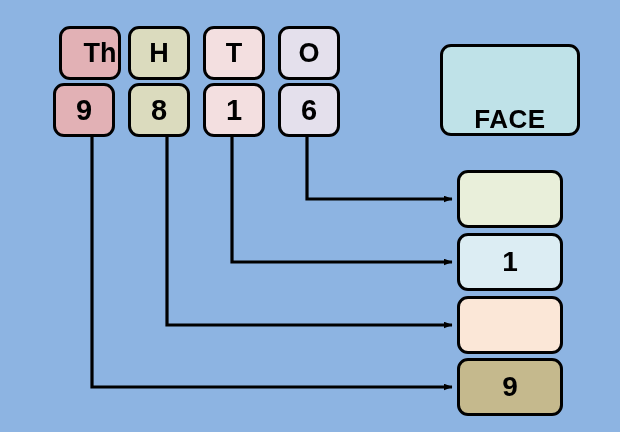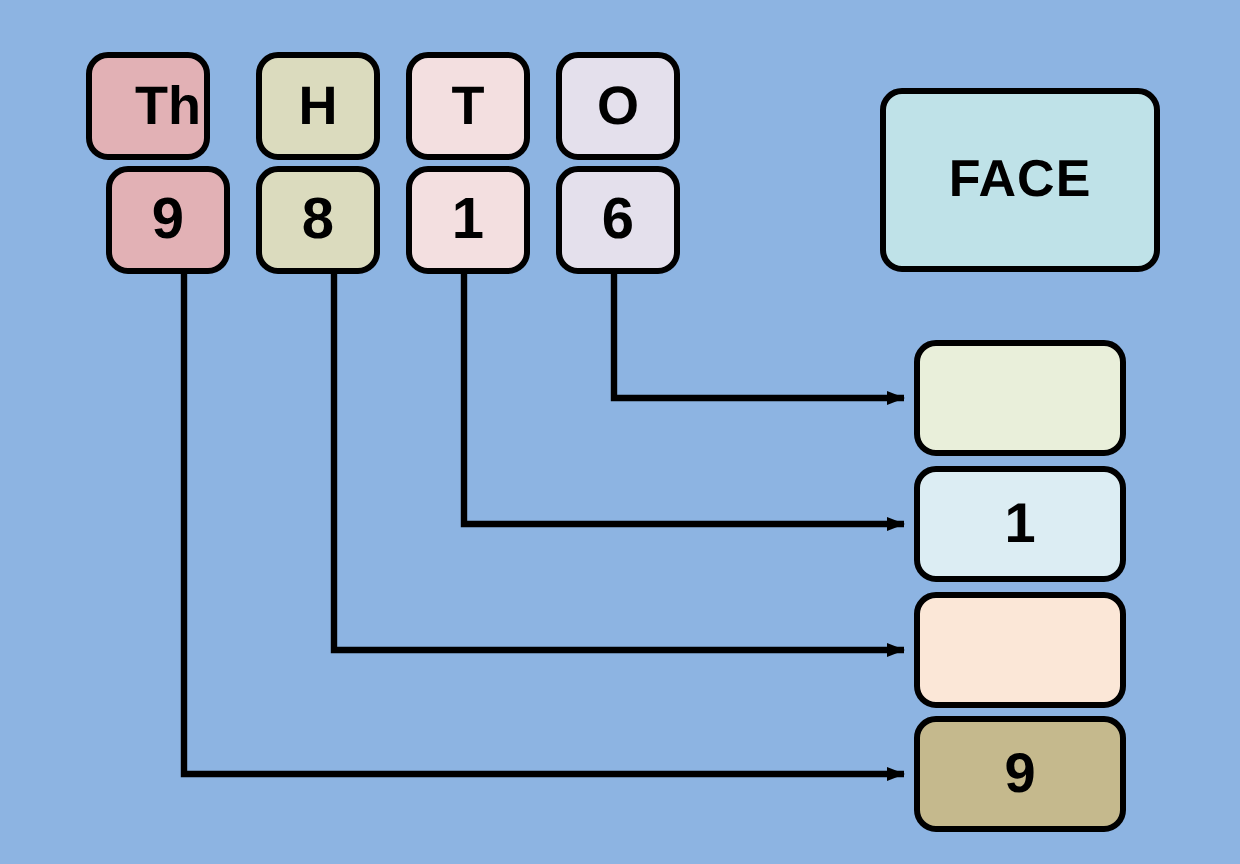--- a/index.html
+++ b/index.html
@@ -50,20 +50,21 @@
     font-size: 29px;
   }
   .face-value-box {
     left: 440px;
     top: 44px;
     width: 140px;
     height: 92px;
     font-size: 26px;
     letter-spacing: 0.5px;
     flex-direction: column;
+    justify-content: flex-end;
   }
   .face-value-box span { display: block; }
   .answer-cell {
     left: 457px;
     width: 106px;
     height: 58px;
     font-size: 28px;
   }
 </style>
 </head>
@@ -80,21 +81,21 @@
 
     <path d="M 307 136 L 307 199 L 452 199" fill="none" stroke="#000000" stroke-width="3.2" marker-end="url(#arrowhead)"></path>
 
     <path d="M 232 136 L 232 262 L 452 262" fill="none" stroke="#000000" stroke-width="3.2" marker-end="url(#arrowhead)"></path>
 
     <path d="M 167 136 L 167 325 L 452 325" fill="none" stroke="#000000" stroke-width="3.2" marker-end="url(#arrowhead)"></path>
 
     <path d="M 92 136 L 92 387 L 452 387" fill="none" stroke="#000000" stroke-width="3.2" marker-end="url(#arrowhead)"></path>
   </svg>
 
-  <div class="cell place-cell" style="left:43px; top:26px; background:#e2b1b5;padding-left:20px;">Th</div>
+  <div class="cell place-cell" style="left:59px; top:26px; background:#e2b1b5;padding-left:20px;">Th</div>
   <div class="cell place-cell" style="left:128px; top:26px; background:#dbdbbe;">H</div>
   <div class="cell place-cell" style="left:203px; top:26px; background:#f3dfe0;">T</div>
   <div class="cell place-cell" style="left:278px; top:26px; background:#e4e0ec;">O</div>
 
   <div class="cell digit-cell" style="left:53px; top:83px; background:#e2b1b5;">9</div>
   <div class="cell digit-cell" style="left:128px; top:83px; background:#dbdbbe;">8</div>
   <div class="cell digit-cell" style="left:203px; top:83px; background:#f3dfe0;">1</div>
   <div class="cell digit-cell" style="left:278px; top:83px; background:#e4e0ec;">6</div>
 
   <div class="cell face-value-box" style="background:#bfe2e8;">

